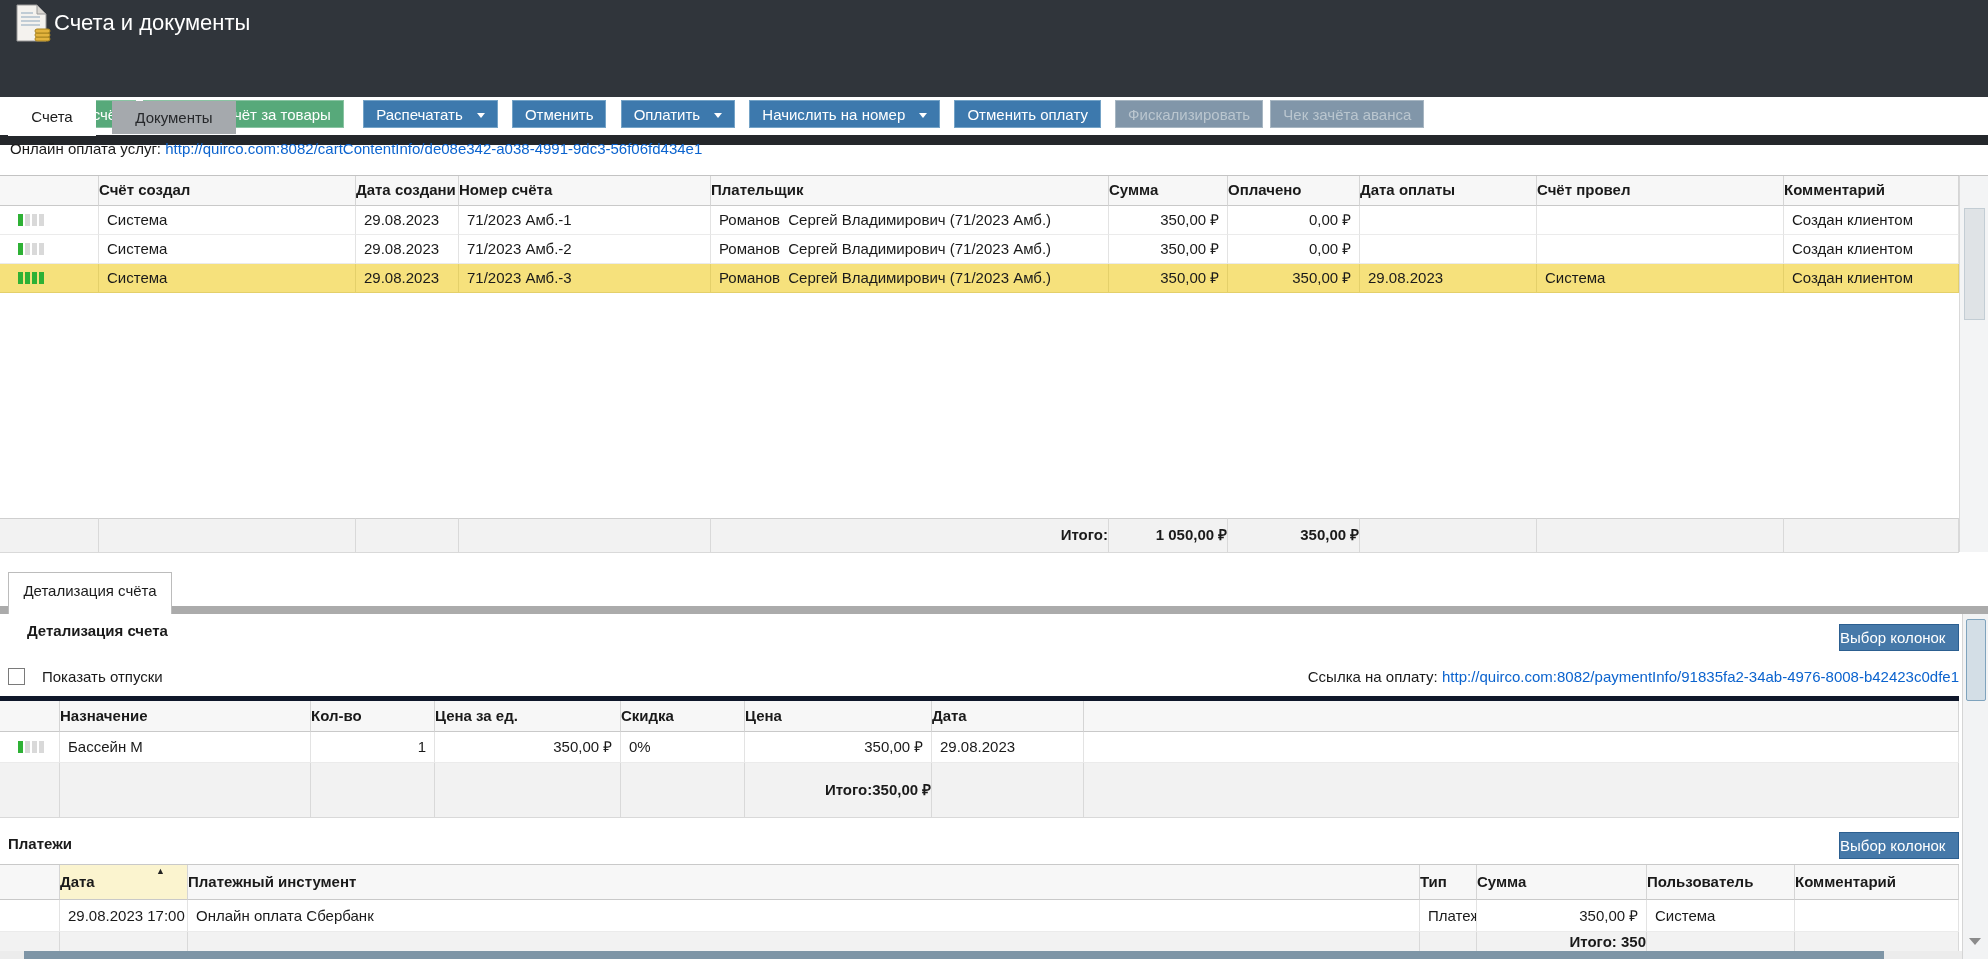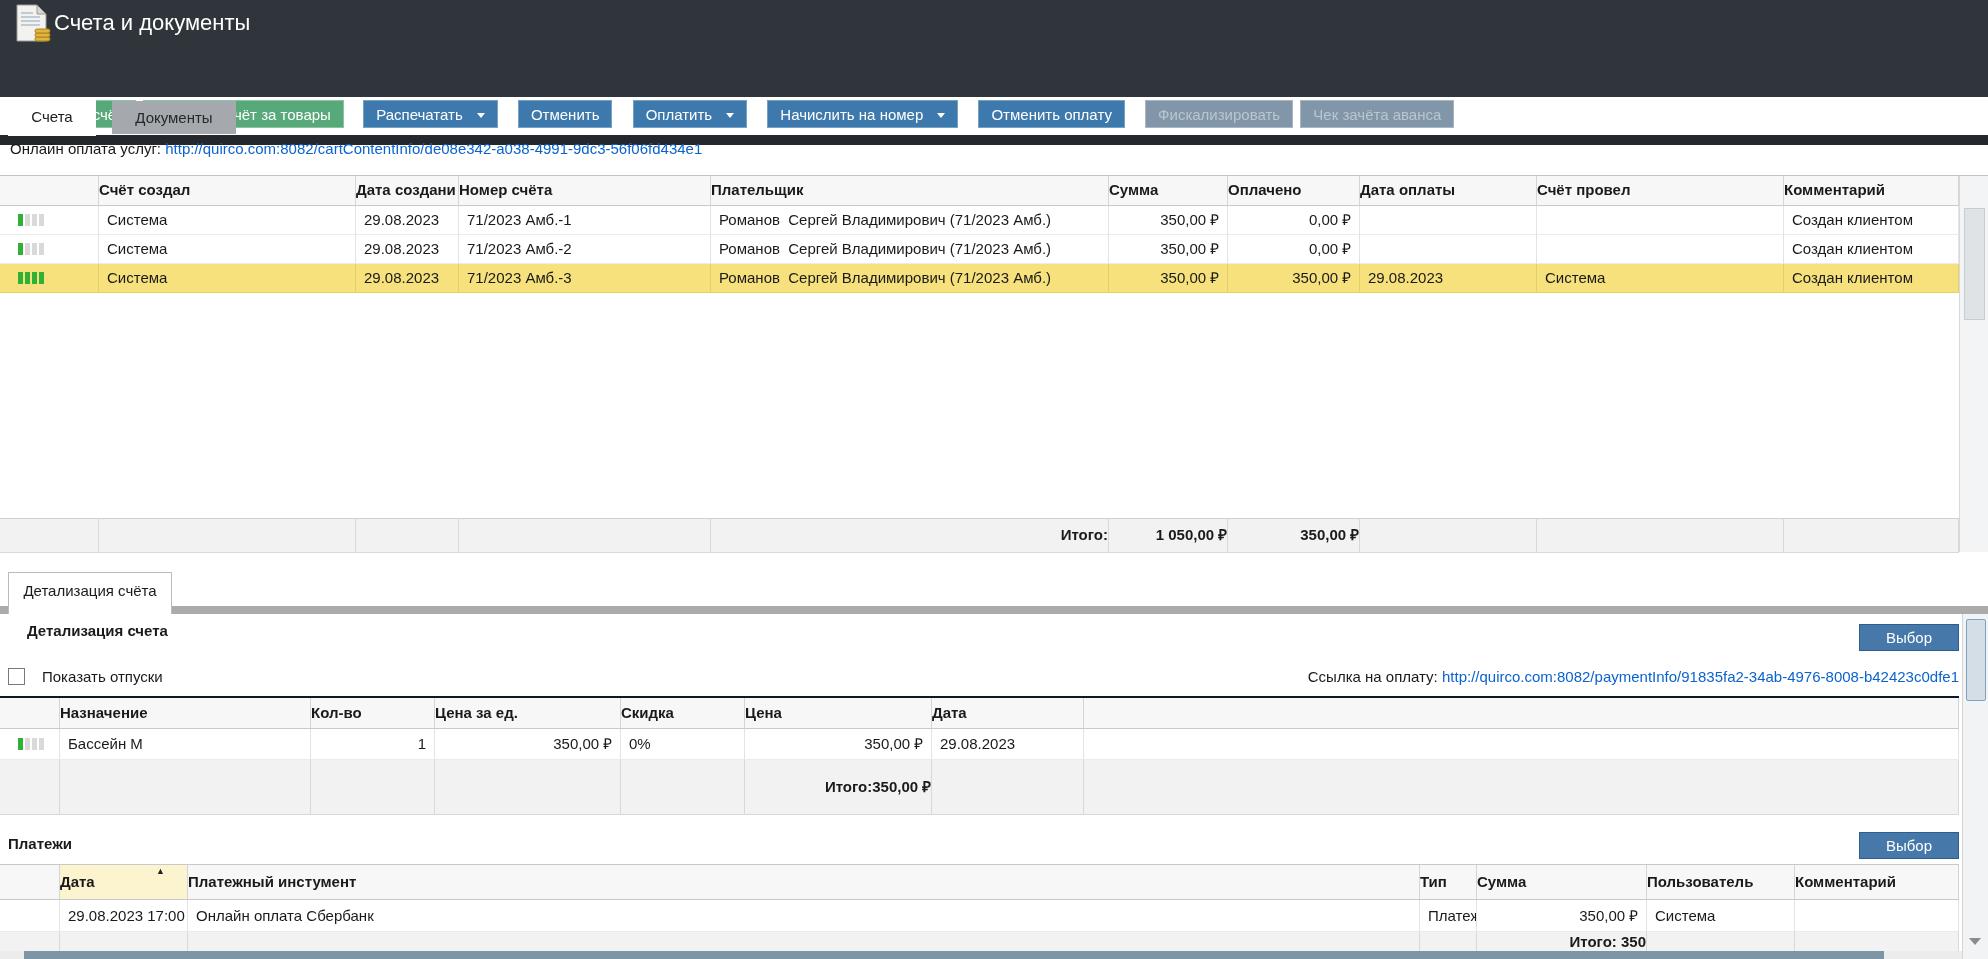--- a/index.html
+++ b/index.html
@@ -16,21 +16,21 @@
   #tabstrip-bottom{position:absolute;left:0;top:86px;width:1988px;height:11px;background:var(--tabstrip-bottom,#24272b);}
   .tab{position:absolute;text-align:center;cursor:default;}
   .tab.active{left:8px;top:50px;width:88px;height:38px;line-height:38px;background:#fff;color:#1b1b1b;z-index:3;}
   .tab.inactive{left:112px;top:53px;width:124px;height:33px;line-height:33px;background:var(--inactive-tab-bg,#a5a9ad);color:#26282b;z-index:2;}
 
   
   #toolbar{position:absolute;left:0;top:97px;width:1988px;height:38px;background:#fff;}
   .btn{position:relative;display:inline-block;height:28px;line-height:27px;margin:3px 3px 0 0;padding:0 12px;
        color:#fff;font-size:15px;vertical-align:top;cursor:pointer;box-sizing:border-box;}
   .btn.green{background:var(--green-button,#57a97a);border:1px solid var(--green-button-border,#8ac4a3);}
-  .btn.blue{background:var(--blue-button,#3d79ad);border:1px solid var(--blue-button-border,#74a3c7);margin-right:16px;}
+  .btn.blue{background:var(--blue-button,#3d79ad);border:1px solid var(--blue-button-border,#74a3c7);margin-right:10px;}
   .btn.disabled{background:var(--disabled-button,#8196a9);border:1px solid var(--disabled-button-border,#a7b6c2);
        color:var(--disabled-button-text,#bac6cf);cursor:default;}
   .btn .caret{display:inline-block;width:0;height:0;margin-left:14px;position:relative;top:-2px;
        border-left:4px solid transparent;border-right:4px solid transparent;border-top:5px solid #fff;}
   .sp8{display:inline-block;width:8px;}
 
   
   #online-line{position:absolute;left:10px;top:138px;height:22px;line-height:22px;white-space:pre;}
   a.lnk{color:var(--link-blue,#0b63ce);text-decoration:none;cursor:pointer;}
 
@@ -59,29 +59,29 @@
   #mainrail .thumb{position:absolute;left:4px;top:32px;width:19px;height:110px;background:#dfe3e6;border:1px solid #c3cdd4;}
 
   
   #detail-tab{position:absolute;left:8px;top:572px;width:164px;height:42px;background:#fff;z-index:5;
               border:1px solid #bcbcbc;border-bottom:none;box-sizing:border-box;line-height:36px;text-align:center;}
   #splitter{position:absolute;left:0;top:606px;width:1988px;height:8px;background:#ababab;z-index:4;}
 
   
   #bottompanel{position:absolute;left:0;top:614px;width:1988px;height:345px;background:#fff;}
   .section-title{position:absolute;font-weight:bold;font-size:15px;}
-  .chooser{position:absolute;width:100px;height:27px;line-height:25px;text-align:center;color:#fff;cursor:pointer;
+  .chooser{position:absolute;width:120px;height:27px;line-height:25px;color:#fff;cursor:pointer;
            background:var(--column-chooser-bg,#4679a9);border:1px solid var(--column-chooser-border,#2c5f90);box-sizing:border-box;}
   #chk-row{position:absolute;left:8px;top:53px;height:20px;}
   #chk-box{position:absolute;left:0;top:1px;width:17px;height:17px;background:#fff;border:1px solid #7a7a7a;box-sizing:border-box;cursor:pointer;}
   #chk-label{position:absolute;left:34px;top:0;line-height:20px;white-space:pre;}
   #paylink-line{position:absolute;right:29px;top:53px;line-height:20px;white-space:pre;}
 
   
-  #detailgrid{position:absolute;left:0;top:82px;width:1959px;border-top:2px solid #0f172a;}
+  #detailgrid{position:absolute;left:0;top:82px;width:1959px;border-top:5px solid #0f172a;}
   .drow{grid-template-columns:60px 251px 124px 186px 124px 187px 152px 875px;}
   .drow .cell,.drow .hcell{line-height:29px;height:30px;}
   .drow.data .cell{height:31px;line-height:30px;}
   .drow.dtotals .tcell{height:54px;line-height:54px;}
 
   
   #paygrid{position:absolute;left:0;top:250px;width:1959px;border-top:1px solid #c9c9c9;}
   .prow{grid-template-columns:60px 128px 1232px 57px 170px 148px 164px;}
   .prow .hcell{line-height:33px;height:34px;position:relative;}
   .prow.data .cell{line-height:31px;height:32px;}

